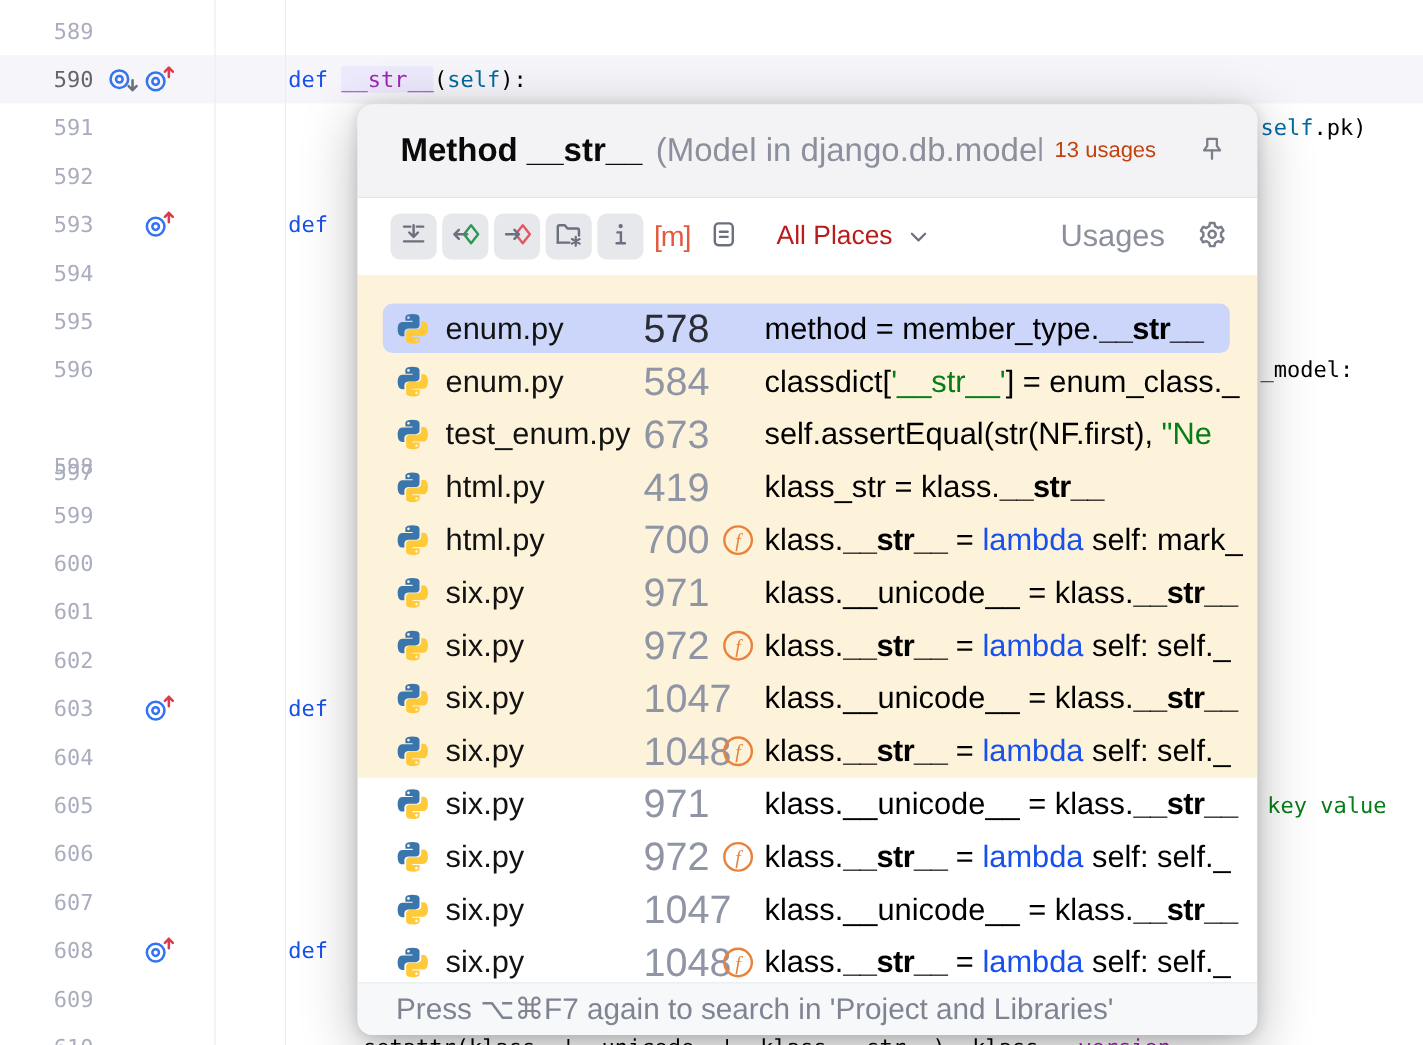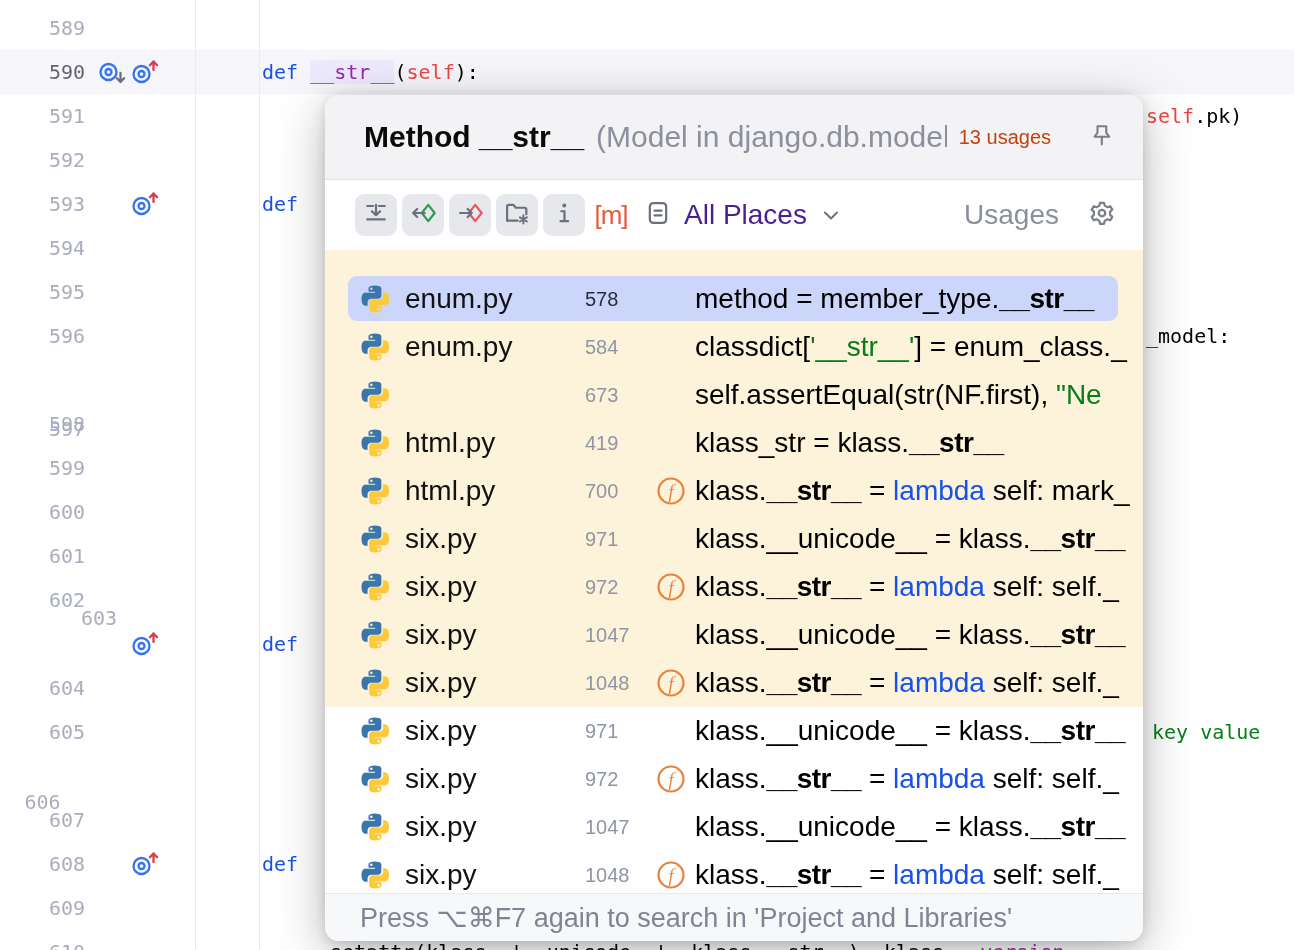--- a/index.html
+++ b/index.html
@@ -10,51 +10,51 @@
   
   .vline{position:absolute;top:0;bottom:0;width:1px;background:#EBECF0;z-index:0}
   #current-line-band{position:absolute;left:0;right:0;top:50px;height:44px;background:#F5F5FA;z-index:0}
   .mono{font-family:"DejaVu Sans Mono","Liberation Mono",monospace;font-size:20px;line-height:44px;white-space:pre}
   .ln{position:absolute;left:0;width:85px;text-align:right;color:#A9ADBD;z-index:1}
   .ln.cur{color:#62656E}
   .gicon{position:absolute;width:28px;height:28px;z-index:1}
   .codefrag{position:absolute;z-index:1}
   .c-kw{color:#1750EB}
   .c-dunder{color:#9E27B0;background:#EDEAFD;border-radius:3px}
-  .c-self{color:#ef4444}
+  .c-self{color:#0369a1}
   .c-str{color:#067D17}
   .c-p{color:#000}
   .c-mag{color:#9E27B0}
   
   #popup{
     position:absolute;left:325px;top:95px;width:818px;height:846px;z-index:5;
     background:#fff;border-radius:14px;overflow:hidden;
     box-shadow:0 12px 50px rgba(0,0,0,.28),0 2px 12px rgba(0,0,0,.14);
   }
   #popup-header{height:84px;background:#F3F3F5;border-bottom:1px solid #E4E5E9;
     display:flex;align-items:center;padding:0 28px 0 39px}
   #popup-title{font-weight:700;font-size:30px;color:#0A0A0A;white-space:nowrap}
   #popup-context{color:#8C8F9C;font-size:30px;margin-left:12px;flex:1 1 auto;min-width:0;
     overflow:hidden;white-space:nowrap}
   #usage-count{color:#c2410c;font-size:20px;margin:0 30px 0 12px;white-space:nowrap}
   #popup-toolbar{height:70px;background:#fff;display:flex;align-items:center;padding:0 26px 0 30px}
   .tbtn{width:42px;height:42px;border-radius:9px;display:flex;align-items:center;justify-content:center;
     margin-right:5px;flex:0 0 auto}
   .tbtn.on{background:#E7E8EC}
   .mtxt{font-size:26px;color:#E5593F;font-weight:400;letter-spacing:-1px}
-  #scope-select{display:flex;align-items:center;gap:12px;font-size:28px;color:#4c1d95;white-space:nowrap}
+  #scope-select{display:flex;align-items:center;gap:12px;margin-left:22px;font-size:24px;color:#b91c1c;white-space:nowrap}
   #usages-label{margin-left:auto;color:#8C8F9C;font-size:28px;margin-right:28px;white-space:nowrap}
   #usage-list{position:relative}
   #zone-cream{background:#FDF3DA;padding-top:25px}
   .row{height:48px;position:relative}
   .row.sel::before{content:"";position:absolute;left:23px;right:25px;top:1px;bottom:2px;
     background:#CCD6FA;border-radius:9px}
   .picon{position:absolute;left:35px;top:9px;width:30px;height:30px}
   .fname{position:absolute;left:80px;top:0;line-height:48px;font-size:28px;color:#121212}
-  .lnum{position:absolute;left:260px;top:0;line-height:48px;font-size:20px;color:#9095A6}
+  .lnum{position:absolute;left:260px;top:0;line-height:48px;font-size:36px;color:#9095A6}
   .row.sel .lnum{color:#2B2D35}
   .ficon{position:absolute;left:331px;top:9px;width:30px;height:30px}
   .snippet{position:absolute;left:370px;right:4px;top:0;line-height:48px;font-size:28px;color:#000;
     white-space:pre;overflow:hidden}
   .snippet .sb{font-weight:700;letter-spacing:-.5px}
   .sn-k{color:#1750EB}
   .sn-s{color:#067D17}
   #popup-footer{position:absolute;left:0;right:0;bottom:0;height:47px;background:#F7F8FA;
     border-top:1px solid #E8E9EC;display:flex;align-items:center;padding-left:35px;
     color:#7F8493;font-size:27px}
@@ -74,24 +74,24 @@
       <div class="ln mono" style="top: 182px;">593</div>
       <div class="ln mono" style="top: 226px;">594</div>
       <div class="ln mono" style="top: 270px;">595</div>
       <div class="ln mono" style="top: 314px;">596</div>
       <div class="ln mono" style="top: 375px; margin-top: 32px;">597</div>
       <div class="ln mono" style="top: 402px;">598</div>
       <div class="ln mono" style="top: 446px;">599</div>
       <div class="ln mono" style="top: 490px;">600</div>
       <div class="ln mono" style="top: 534px;">601</div>
       <div class="ln mono" style="top: 578px;">602</div>
-      <div class="ln mono" style="top: 596px; padding-left: 32px;">603</div>
+      <div class="ln mono" style="top: 622px;">603</div>
       <div class="ln mono" style="top: 666px;">604</div>
       <div class="ln mono" style="top: 710px;">605</div>
-      <div class="ln mono" style="top: 780px; text-align: center;">606</div>
+      <div class="ln mono" style="top: 754px;">606</div>
       <div class="ln mono" style="top: 798px;">607</div>
       <div class="ln mono" style="top: 842px;">608</div>
       <div class="ln mono" style="top: 886px;">609</div>
       <div class="ln mono" style="top: 930px;">610</div>
       <span class="gicon" style="left: 98px; top: 58px;"><svg width="28" height="28" viewBox="0 0 28 28">
           <circle cx="10.5" cy="14" r="8" fill="none" stroke="#3574F0" stroke-width="2.3"></circle>
     <circle cx="10.5" cy="14" r="3" fill="none" stroke="#3574F0" stroke-width="2.3"></circle>
     <path d="M22.5 15v9m-3.6-3.8l3.6 3.8 3.6-3.8" fill="none" stroke="#6C707E" stroke-width="2.3" stroke-linecap="round" stroke-linejoin="round"></path>
         </svg></span>
       <span class="gicon" style="left: 131px; top: 58px;"><svg width="28" height="28" viewBox="0 0 28 28">
@@ -211,20 +211,21 @@
             </svg></span>
           <span class="fname">enum.py</span>
           <span class="lnum">584</span>
           <span class="snippet"><span>classdict[</span><span class="sn-s">'__str__'</span><span>] = enum_class._</span></span>
         </div>
         <div class="row">
           <span class="picon"><svg width="30" height="30" viewBox="0 0 32 32">
               <path fill="#3A76AC" d="M15.9 1.6c-7.3 0-6.8 3.2-6.8 3.2v3.4h7v1H6.3s-4.7-.5-4.7 6.9c0 7.4 4.1 7.1 4.1 7.1h2.4v-3.4s-.1-4.1 4-4.1h6.9s3.8.1 3.8-3.7V5s.6-3.4-6.9-3.4zm-3.8 2.2a1.3 1.3 0 1 1 0 2.6 1.3 1.3 0 0 1 0-2.6z"></path>
     <path fill="#FFCA3A" d="M16.1 30.4c7.3 0 6.8-3.2 6.8-3.2v-3.4h-7v-1h10.4s4.7.5 4.7-6.9c0-7.4-4.1-7.1-4.1-7.1h-2.4v3.4s.1 4.1-4 4.1h-6.9s-3.8-.1-3.8 3.7V27s-.6 3.4 6.9 3.4zm3.8-2.2a1.3 1.3 0 1 1 0-2.6 1.3 1.3 0 0 1 0 2.6z"></path>
             </svg></span>
+          <span class="fname">test_enum.py</span>
           <span class="lnum">673</span>
           <span class="snippet"><span>self.assertEqual(str(NF.first), </span><span class="sn-s">"Ne</span></span>
         </div>
         <div class="row">
           <span class="picon"><svg width="30" height="30" viewBox="0 0 32 32">
               <path fill="#3A76AC" d="M15.9 1.6c-7.3 0-6.8 3.2-6.8 3.2v3.4h7v1H6.3s-4.7-.5-4.7 6.9c0 7.4 4.1 7.1 4.1 7.1h2.4v-3.4s-.1-4.1 4-4.1h6.9s3.8.1 3.8-3.7V5s.6-3.4-6.9-3.4zm-3.8 2.2a1.3 1.3 0 1 1 0 2.6 1.3 1.3 0 0 1 0-2.6z"></path>
     <path fill="#FFCA3A" d="M16.1 30.4c7.3 0 6.8-3.2 6.8-3.2v-3.4h-7v-1h10.4s4.7.5 4.7-6.9c0-7.4-4.1-7.1-4.1-7.1h-2.4v3.4s.1 4.1-4 4.1h-6.9s-3.8-.1-3.8 3.7V27s-.6 3.4 6.9 3.4zm3.8-2.2a1.3 1.3 0 1 1 0-2.6 1.3 1.3 0 0 1 0 2.6z"></path>
             </svg></span>
           <span class="fname">html.py</span>
           <span class="lnum">419</span>

